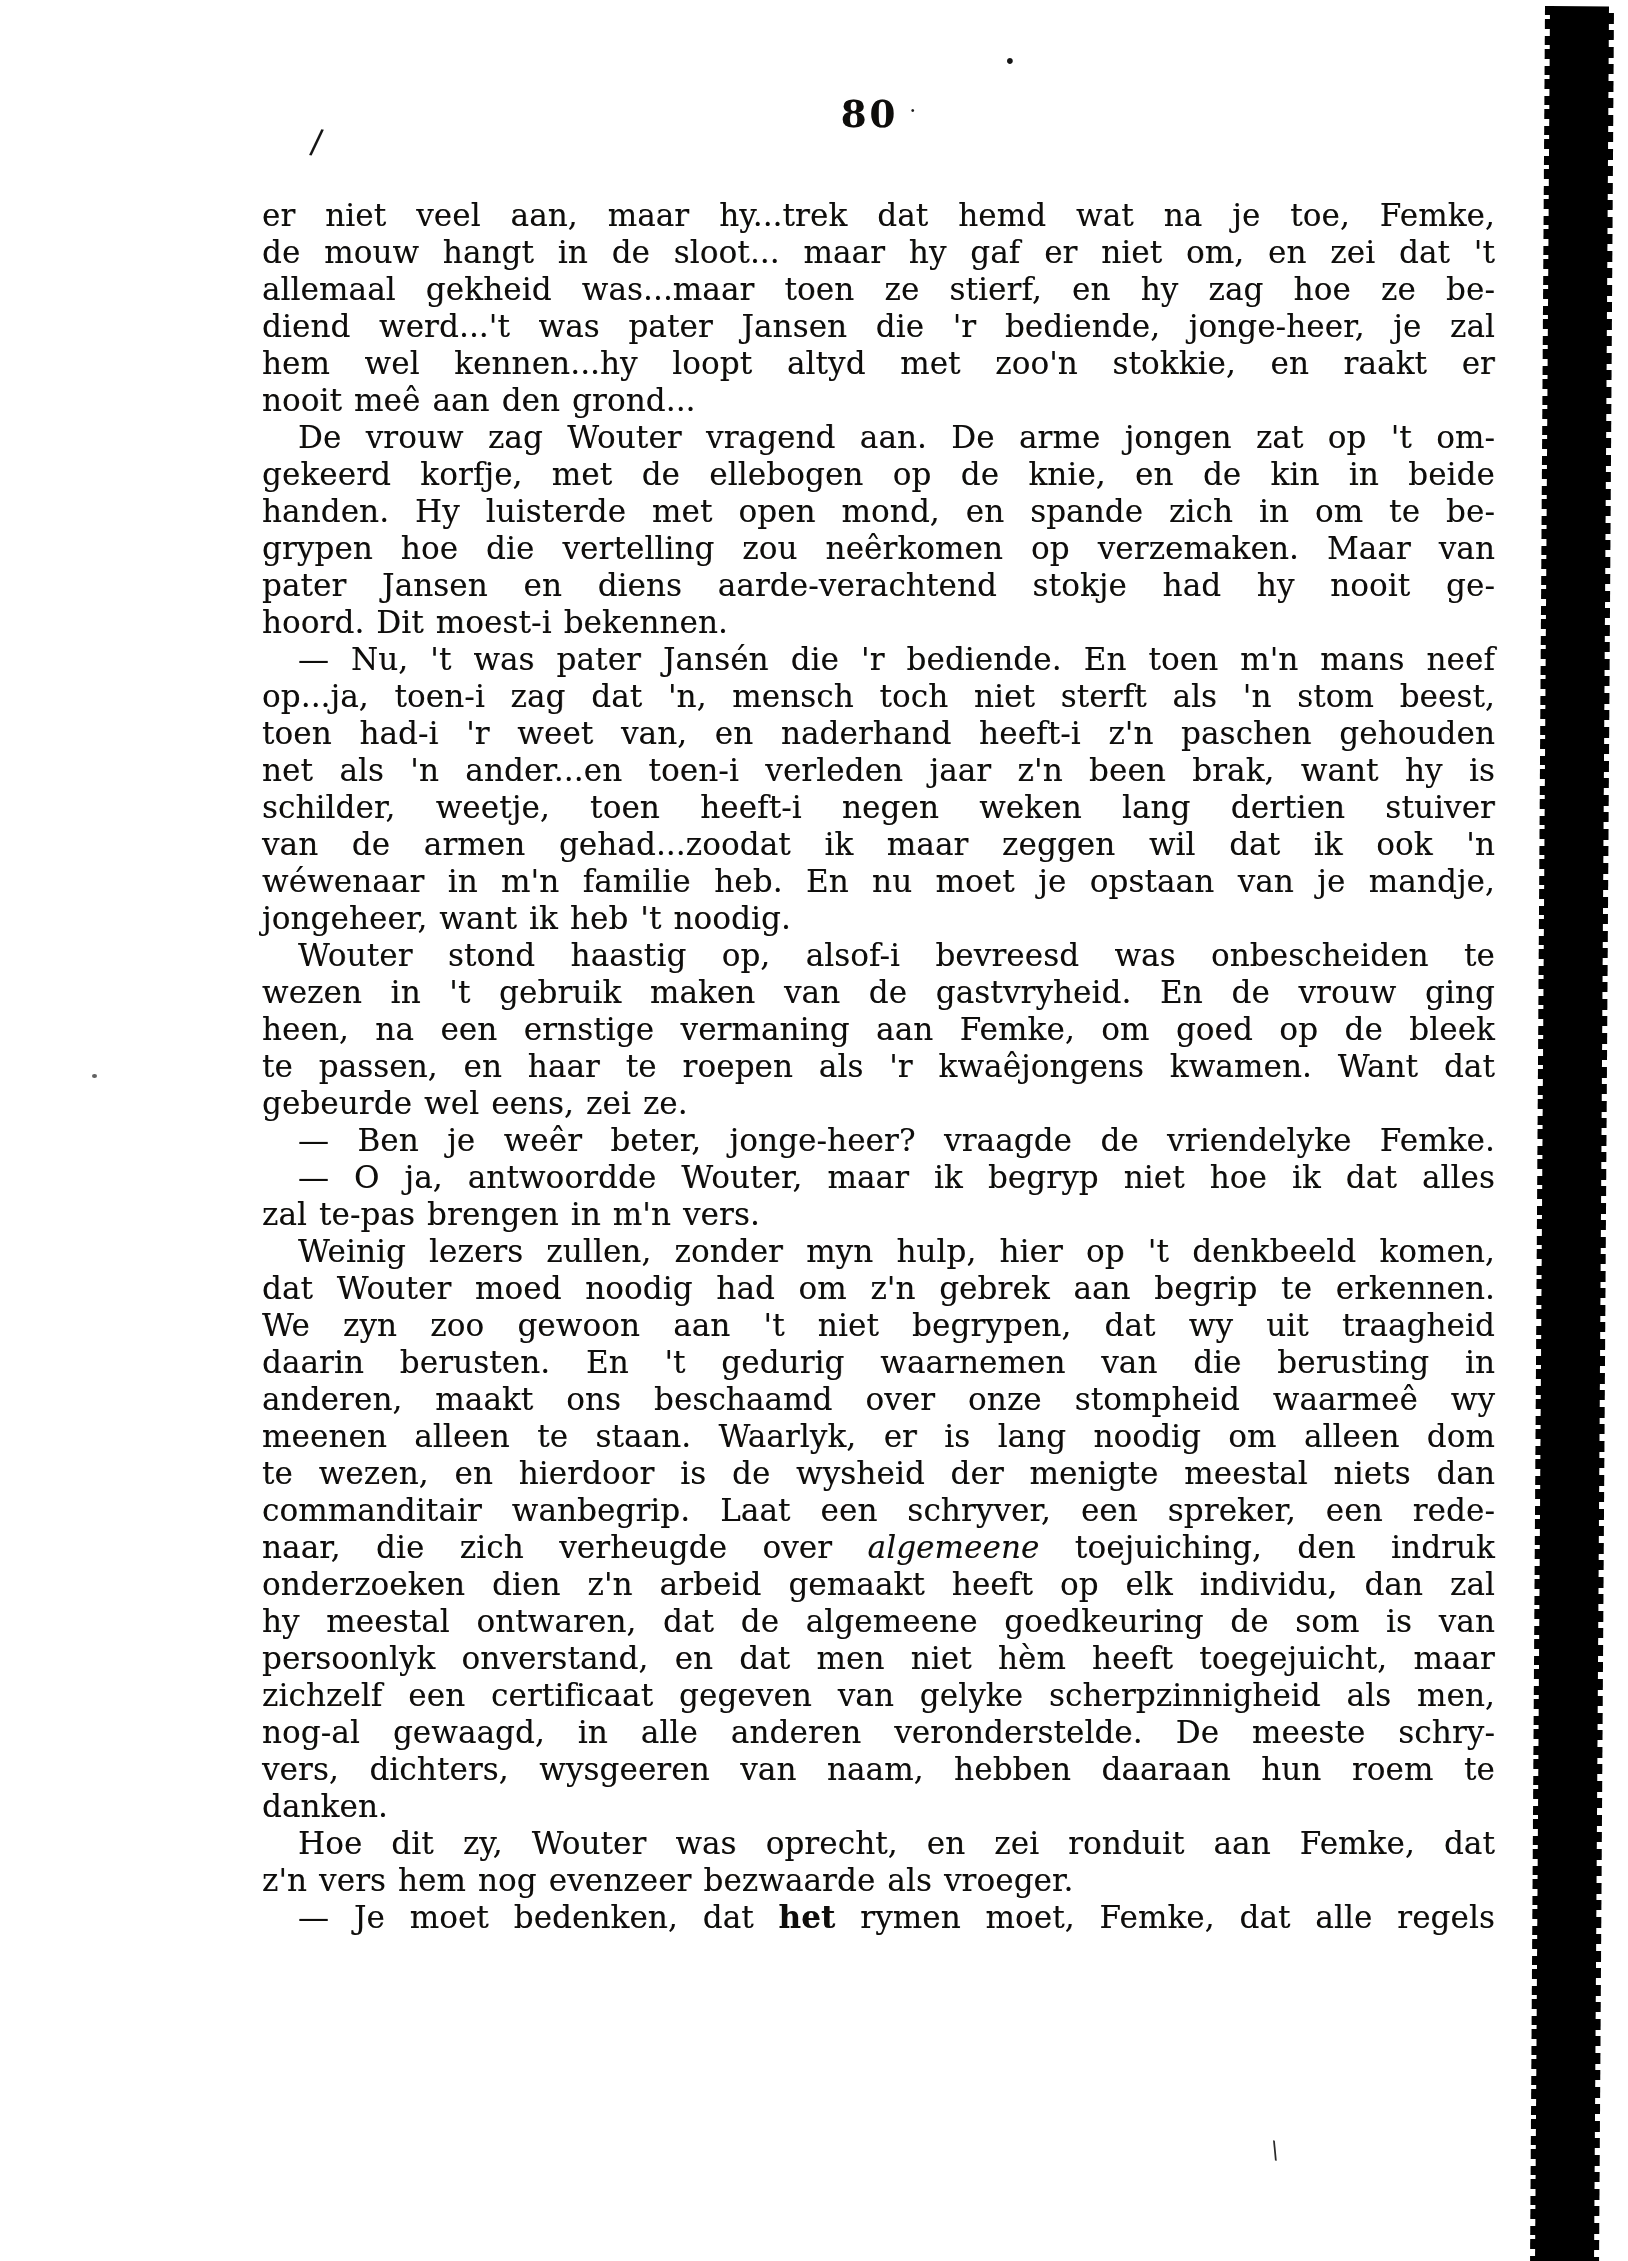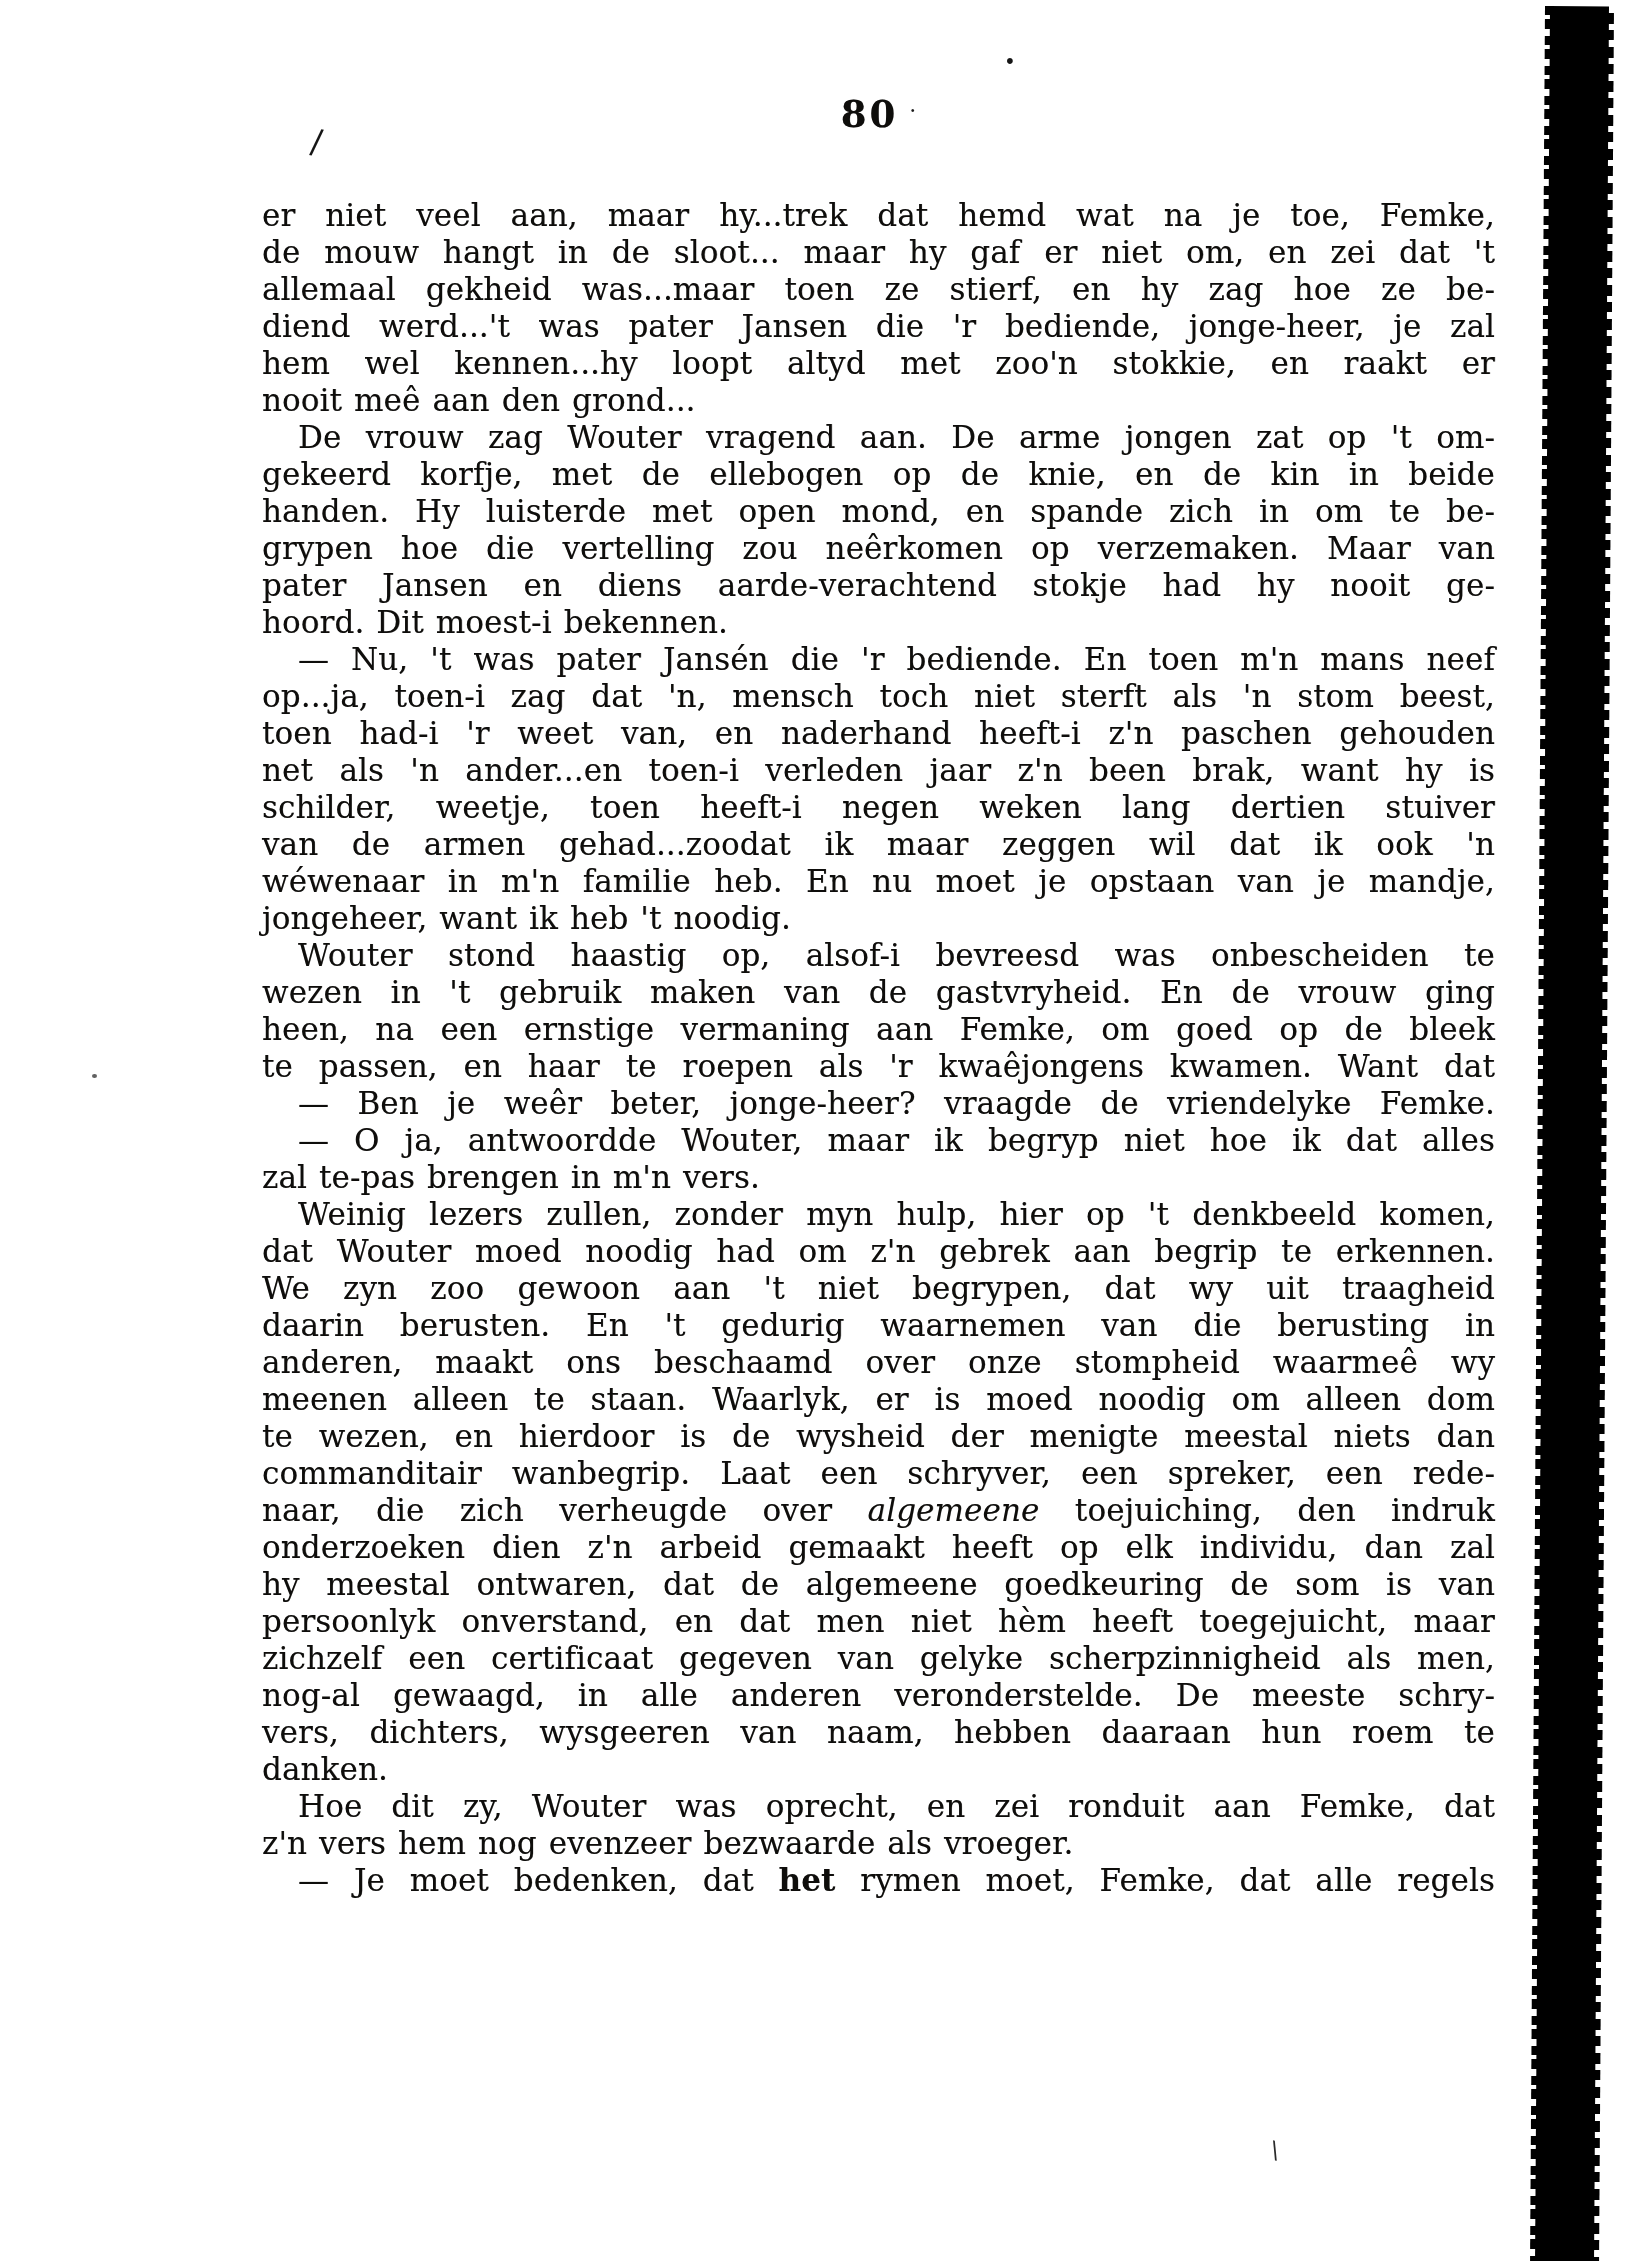--- a/index.html
+++ b/index.html
@@ -115,35 +115,36 @@
         <div class="line"><span>schilder, weetje, toen heeft-i negen weken lang dertien stuiver</span></div>
         <div class="line"><span>van de armen gehad...zoodat ik maar zeggen wil dat ik ook 'n</span></div>
         <div class="line"><span>wéwenaar in m'n familie heb. En nu moet je opstaan van je mandje,</span></div>
         <div class="line last"><span>jongeheer, want ik heb 't noodig.</span></div>
       </div>
       <div class="paragraph">
         <div class="line indent"><span>Wouter stond haastig op, alsof-i bevreesd was onbescheiden te</span></div>
         <div class="line"><span>wezen in 't gebruik maken van de gastvryheid. En de vrouw ging</span></div>
         <div class="line"><span>heen, na een ernstige vermaning aan Femke, om goed op de bleek</span></div>
         <div class="line"><span>te passen, en haar te roepen als 'r kwaêjongens kwamen. Want dat</span></div>
+        <div class="line last"><span>gebeurde wel eens, zei ze.</span></div>
       </div>
       <div class="paragraph">
         <div class="line indent"><span>— Ben je weêr beter, jonge-heer? vraagde de vriendelyke Femke.</span></div>
       </div>
       <div class="paragraph">
         <div class="line indent"><span>— O ja, antwoordde Wouter, maar ik begryp niet hoe ik dat alles</span></div>
         <div class="line last"><span>zal te-pas brengen in m'n vers.</span></div>
       </div>
       <div class="paragraph">
         <div class="line indent"><span>Weinig lezers zullen, zonder myn hulp, hier op 't denkbeeld komen,</span></div>
         <div class="line"><span>dat Wouter moed noodig had om z'n gebrek aan begrip te erkennen.</span></div>
         <div class="line"><span>We zyn zoo gewoon aan 't niet begrypen, dat wy uit traagheid</span></div>
         <div class="line"><span>daarin berusten. En 't gedurig waarnemen van die berusting in</span></div>
         <div class="line"><span>anderen, maakt ons beschaamd over onze stompheid waarmeê wy</span></div>
-        <div class="line"><span>meenen alleen te staan. Waarlyk, er is moed noodig om alleen dom</span></div>
+        <div class="line"><span>meenen alleen te staan. Waarlyk, er is lang noodig om alleen dom</span></div>
         <div class="line"><span>te wezen, en hierdoor is de wysheid der menigte meestal niets dan</span></div>
         <div class="line"><span>commanditair wanbegrip. Laat een schryver, een spreker, een rede-</span></div>
         <div class="line"><span>naar, die zich verheugde over </span><span class="it">algemeene</span><span> toejuiching, den indruk</span></div>
         <div class="line"><span>onderzoeken dien z'n arbeid gemaakt heeft op elk individu, dan zal</span></div>
         <div class="line"><span>hy meestal ontwaren, dat de algemeene goedkeuring de som is van</span></div>
         <div class="line"><span>persoonlyk onverstand, en dat men niet hèm heeft toegejuicht, maar</span></div>
         <div class="line"><span>zichzelf een certificaat gegeven van gelyke scherpzinnigheid als men,</span></div>
         <div class="line"><span>nog-al gewaagd, in alle anderen veronderstelde. De meeste schry-</span></div>
         <div class="line"><span>vers, dichters, wysgeeren van naam, hebben daaraan hun roem te</span></div>
         <div class="line last"><span>danken.</span></div>

